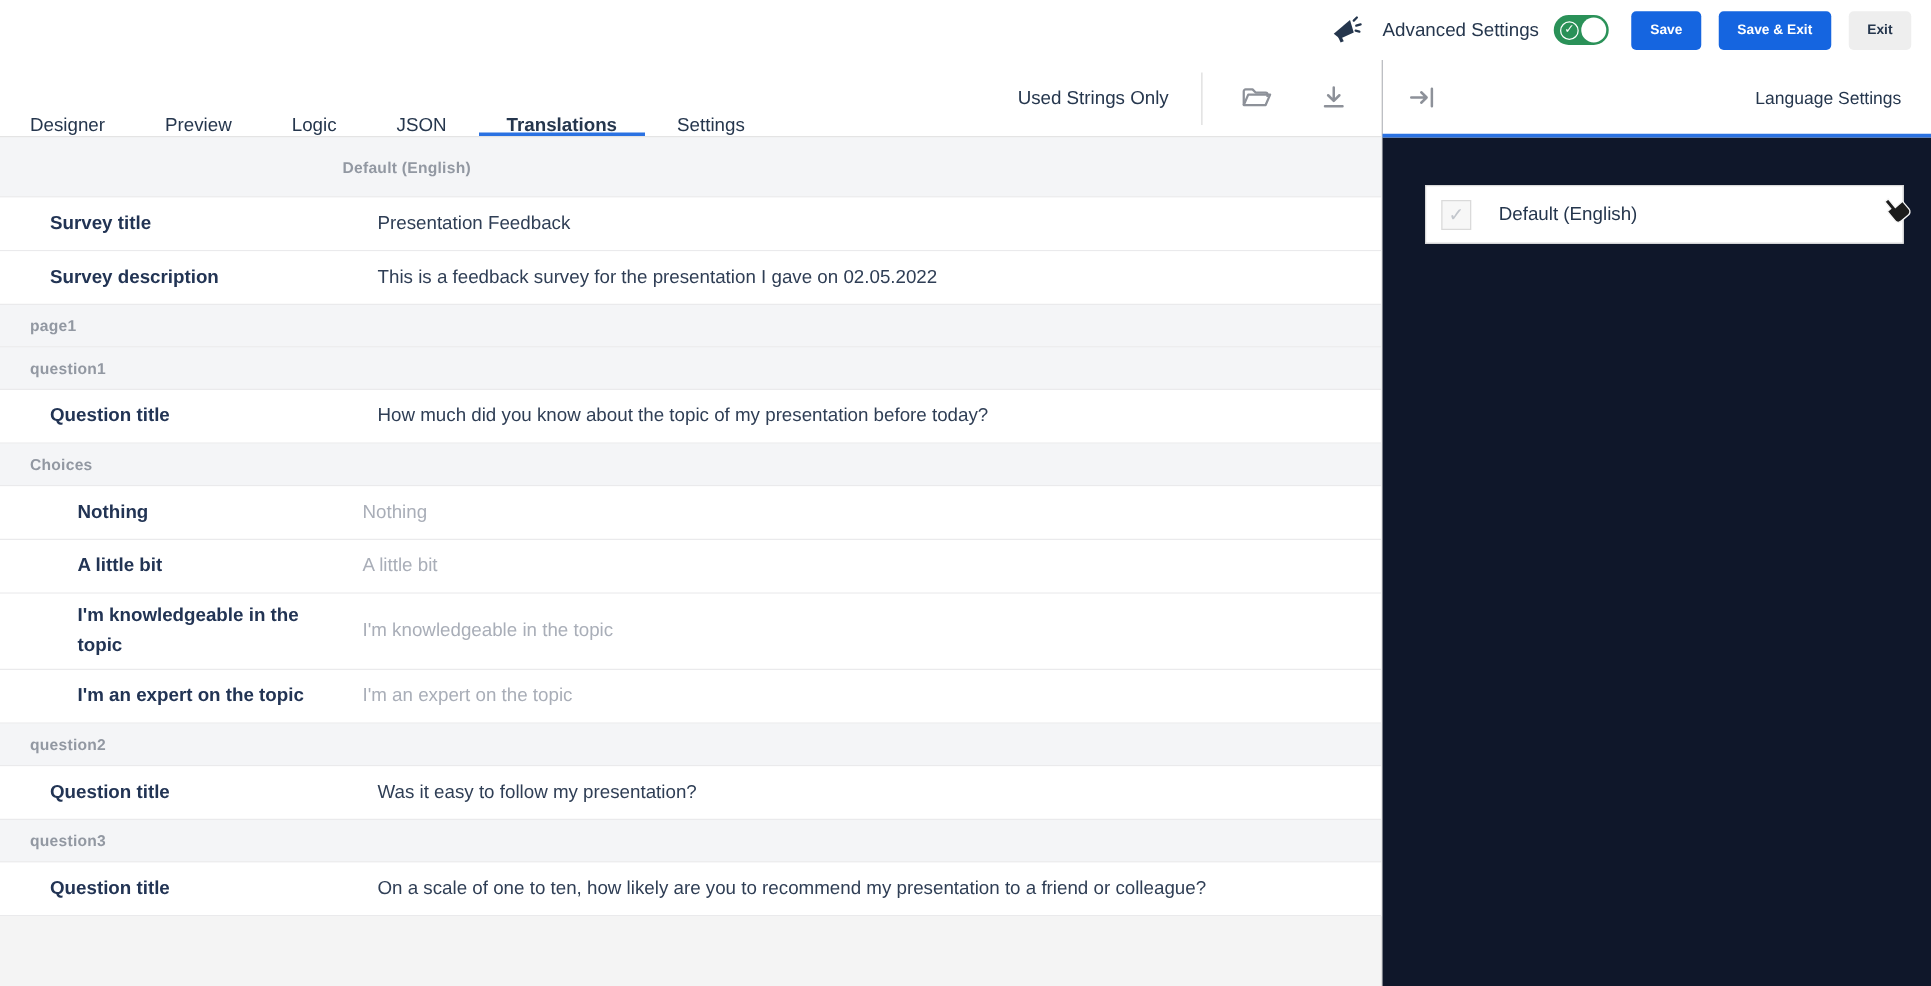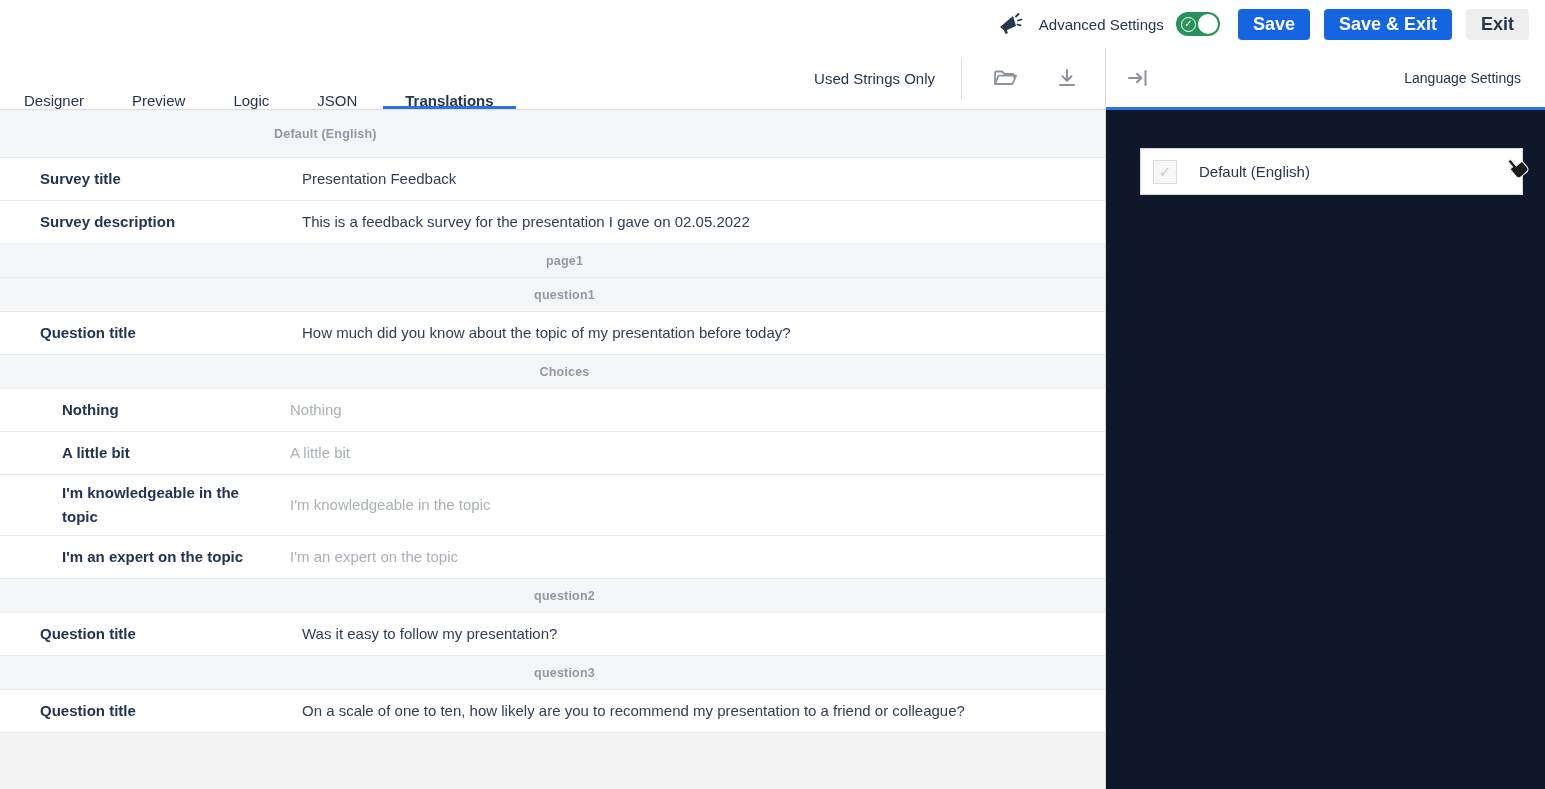--- a/index.html
+++ b/index.html
@@ -29,21 +29,21 @@
     position:absolute; left:5px; top:4.5px; width:15px; height:15px;
     border:1.5px solid #fff; border-radius:50%;
     color:#fff; font-size:10px; line-height:12px; text-align:center; font-weight:bold;
   }
   .toggle .knob {
     position:absolute; right:2px; top:2px; width:20px; height:20px;
     background:#fff; border-radius:50%;
   }
   .btn {
     height:31px; padding:0 15px; border:none; border-radius:4px;
-    font-family:inherit; font-size:18px; font-weight:bold; cursor:pointer;
+    font-family:inherit; font-size:11px; font-weight:bold; cursor:pointer;
   }
   .btn.primary { background:var(--accent); color:#fff; margin-right:14px; }
   .btn.flat { background:#eeeeee; color:var(--dark); margin-right:14px; }
 
   
   .main { display:flex; height:741px; }
   .left { width:1106px; flex:0 0 1106px; border-right:1px solid var(--chrome-border); display:flex; flex-direction:column; background:#f4f4f4; }
   .sidebar { flex:1; display:flex; flex-direction:column; background:#0f172a; }
 
   
@@ -59,21 +59,21 @@
   .tabbar-right { margin-left:auto; display:flex; align-items:center; }
   .used-strings { font-size:15px; color:var(--dark); cursor:pointer; }
   .vdiv { width:1px; height:42px; background:#dcdcdc; margin:0 26px 0 26px; }
   .icon-btn { background:none; border:none; cursor:pointer; padding:4px; display:flex; align-items:center; margin-right:28px; }
   .icon-btn:last-child { margin-right:22px; }
 
   
   .table { background:#f4f4f4; }
   .trow { display:flex; border-bottom:1px solid var(--row-border); background:#fff; align-items:center; }
   .trow.theader { background:var(--soft-bg); min-height:48px; }
-  .trow.section { background:var(--soft-bg); min-height:34px;justify-content:center; }
+  .trow.section { background:var(--soft-bg); min-height:34px; }
   .trow.item { min-height:43px; padding:6px 16px; }
   .rlabel {
     width:274px; flex:0 0 274px; padding-left:24px; padding-right:20px;
     font-weight:bold; font-size:15px; color:#223454; line-height:1.6;
   }
   .rlabel.indent { padding-left:46px; }
   .rvalue { flex:1; padding-right:16px; font-size:15px; line-height:1.5; }
   .rvalue.filled { color:#2f3e55;margin-left:12px; }
   .rvalue.placeholder { color:var(--placeholder); }
   .slabel { padding-left:24px; font-size:12.5px; font-weight:bold; color:var(--gray-text); letter-spacing:.2px; }
@@ -128,20 +128,21 @@
 <div class="main">
 
   <div class="left">
     <div class="tabbar">
       <div style="display:flex;align-items:flex-end;">
           <div class="tab">Designer</div>
           <div class="tab">Preview</div>
           <div class="tab">Logic</div>
           <div class="tab">JSON</div>
           <div class="tab active">Translations</div>
+          <div class="tab">Settings</div>
         </div>
       <div class="tabbar-right">
         <span class="used-strings">Used Strings Only</span>
         <span class="vdiv"></span>
         <button class="icon-btn">
           <span>
             <svg width="27" height="24" viewBox="0 0 27 24" fill="none" stroke="#8d9199" stroke-width="1.8" stroke-linejoin="round">
               <path d="M3 17 V6 a1.5 1.5 0 0 1 1.5-1.5 h5.5 l2.5 2.5 h8 a1.5 1.5 0 0 1 1.5 1.5 v2"></path>
               <path d="M3 17 l3.6-8.3 h17.5 L20.5 17 Z"></path>
             </svg>

